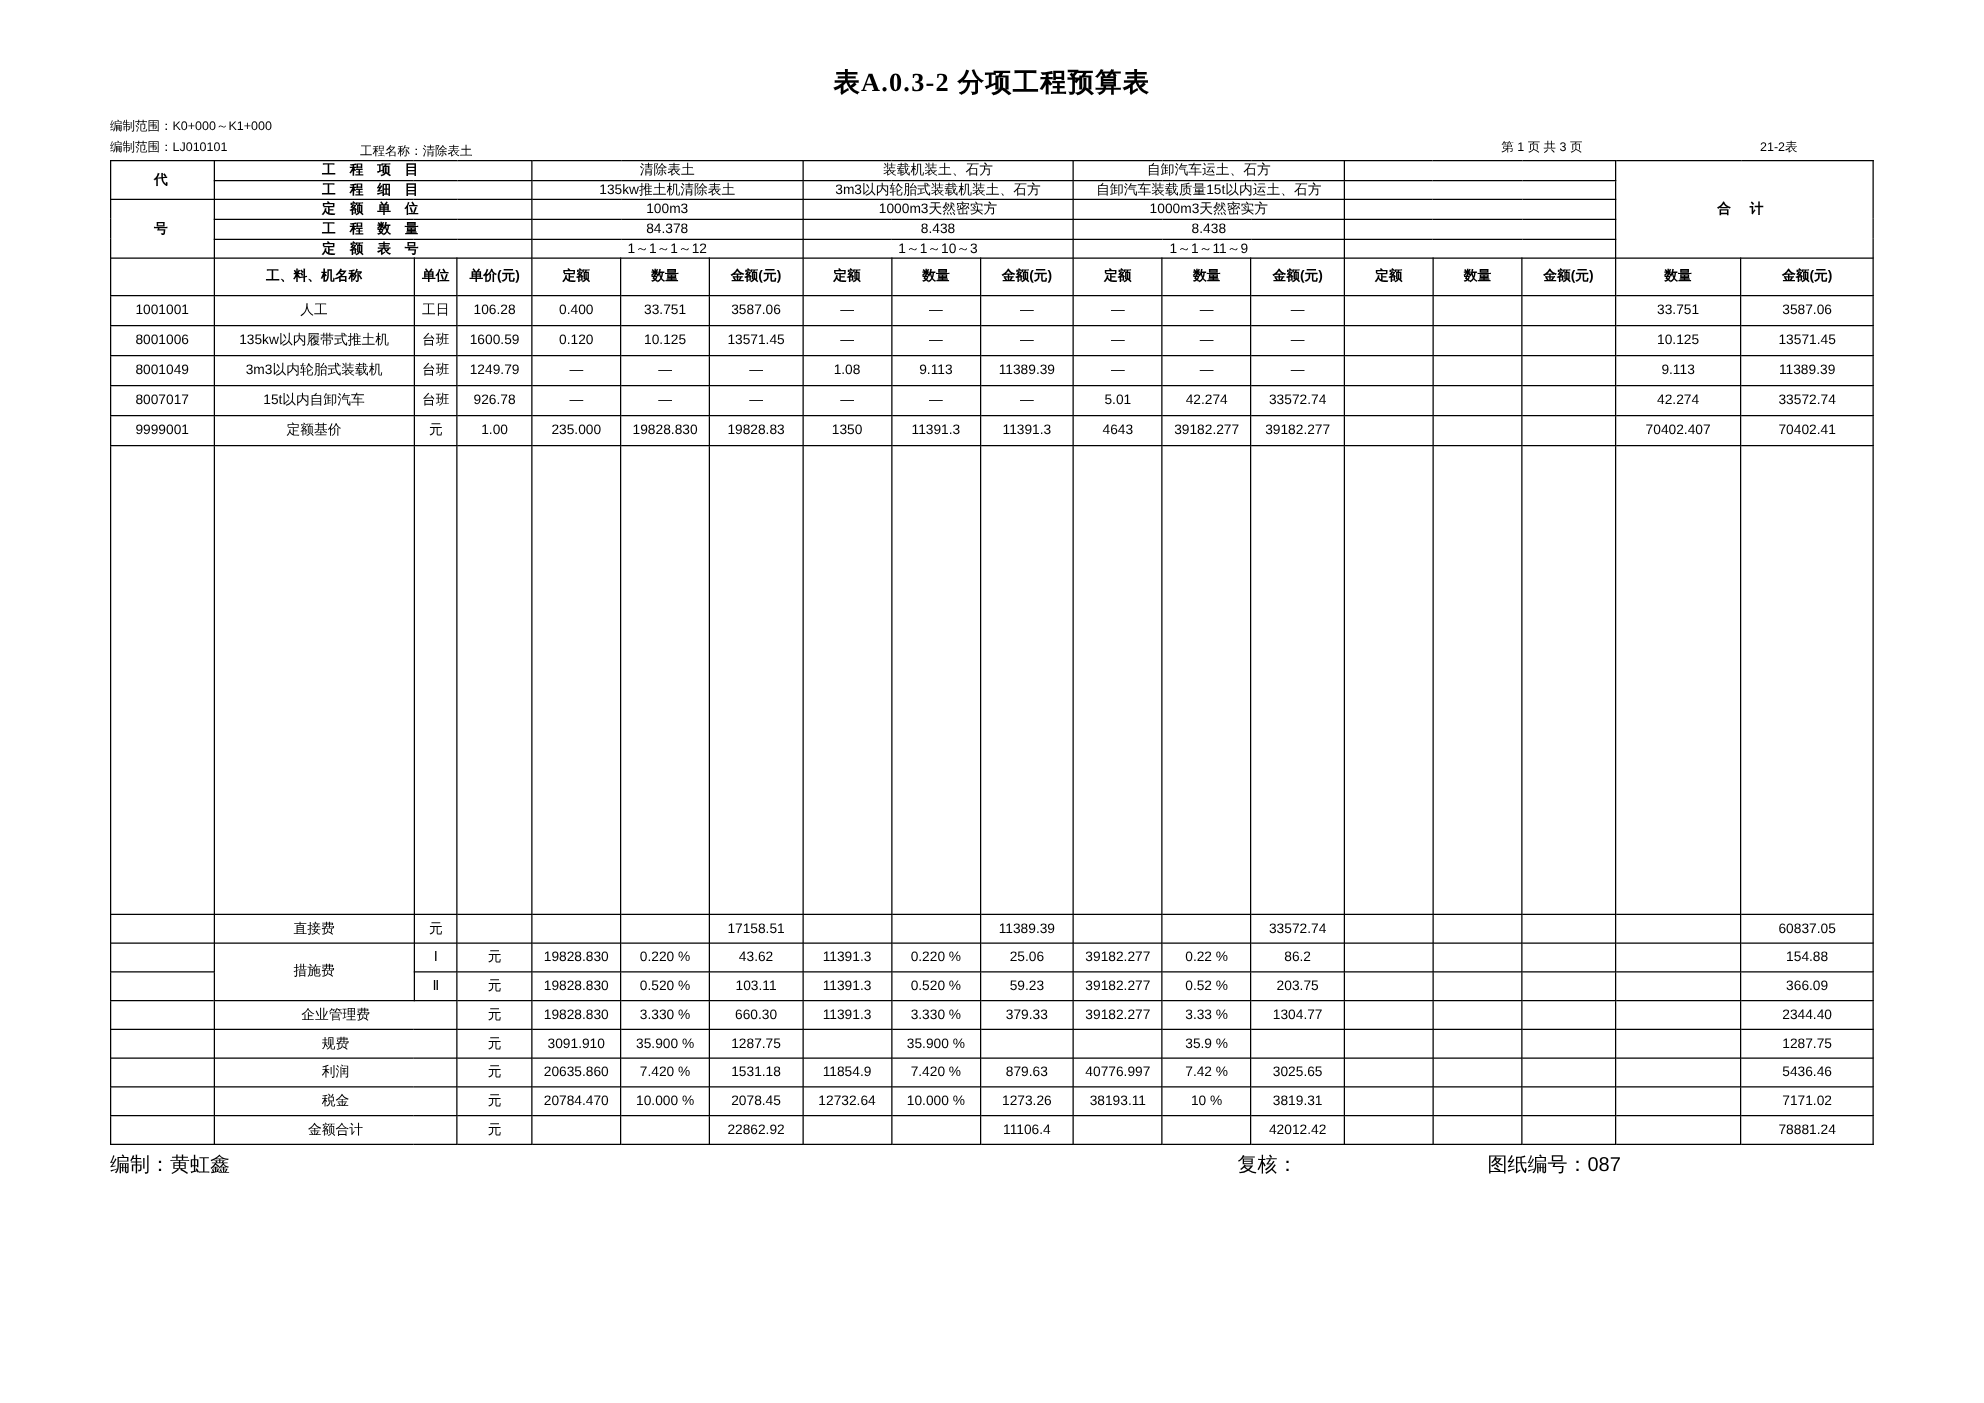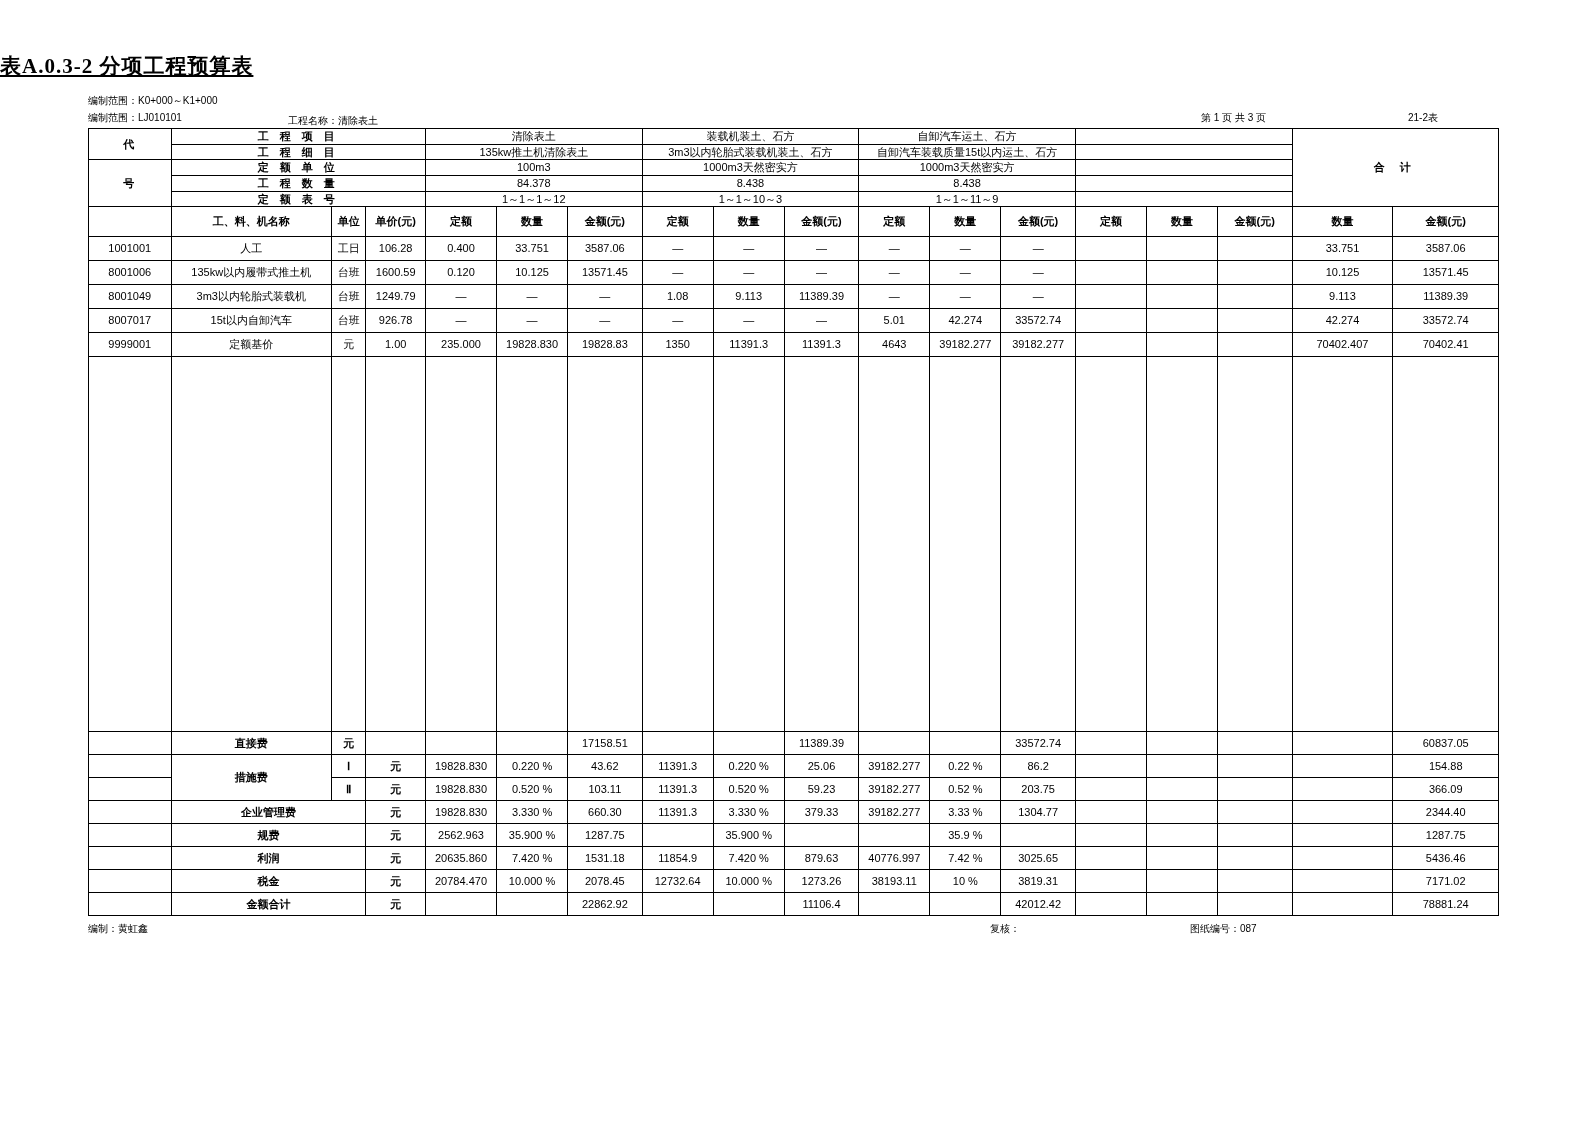--- a/index.html
+++ b/index.html
@@ -15,26 +15,26 @@
     position: relative;
     overflow: hidden;
   }
   .page {
     position: relative;
     width: 1587px;
     height: 1122px;
     box-sizing: border-box;
   }
   .title {
+    text-align: center;
     font-size: 21px;
     font-weight: bold;
     letter-spacing: 1px;
     margin-top: 52px;
     font-family: "Liberation Serif", serif;
-    text-decoration: underline;
   }
   .meta {
     position: relative;
     margin: 14px 88px 0 88px;
     font-size: 10px;
     height: 34px;
   }
   .meta .l1 { position: absolute; left: 0; top: 0; }
   .meta .l2 { position: absolute; left: 0; top: 17px; }
   .meta .proj { position: absolute; left: 200px; top: 20px; }
@@ -75,25 +75,25 @@
   td.colhdr {
     font-weight: bold;
     font-size: 11px;
   }
   td.left { text-align: left; padding-left: 4px; }
   td.right { text-align: right; padding-right: 4px; }
   td.small { font-size: 10px; }
   tr.data-row td { height: 21px; }
   tr.blank-row td { height: 372px; }
   tr.foot-row td { height: 20px; }
-  td.bold { font-weight: bold; }
+  td.bold { font-weight: normal; }
   .footer {
     position: relative;
     margin: 6px 88px 0 88px;
-    font-size: 10px;
+    font-size: 16px;
     height: 18px;
   }
   .footer .f1 { position: absolute; left: 0; top: 0; }
   .footer .f2 { position: absolute; left: 902px; top: 0; }
   .footer .f3 { position: absolute; left: 1102px; top: 0; }
 </style>
 </head>
 <body>
 
 <div class="page">
@@ -388,21 +388,21 @@
         <td></td>
         <td></td>
         <td></td>
         <td></td>
         <td class="right">2344.40</td>
       </tr>
       <tr class="foot-row">
         <td></td>
         <td colspan="2" class="bold">规费</td>
         <td class="bold">元</td>
-        <td class="right">2562.963</td>
+        <td class="right">3091.910</td>
         <td class="right">35.900 %</td>
         <td class="right">1287.75</td>
         <td class="right"></td>
         <td class="right">35.900 %</td>
         <td class="right"></td>
         <td class="right"></td>
         <td class="right">35.9 %</td>
         <td class="right"></td>
         <td></td>
         <td></td>

